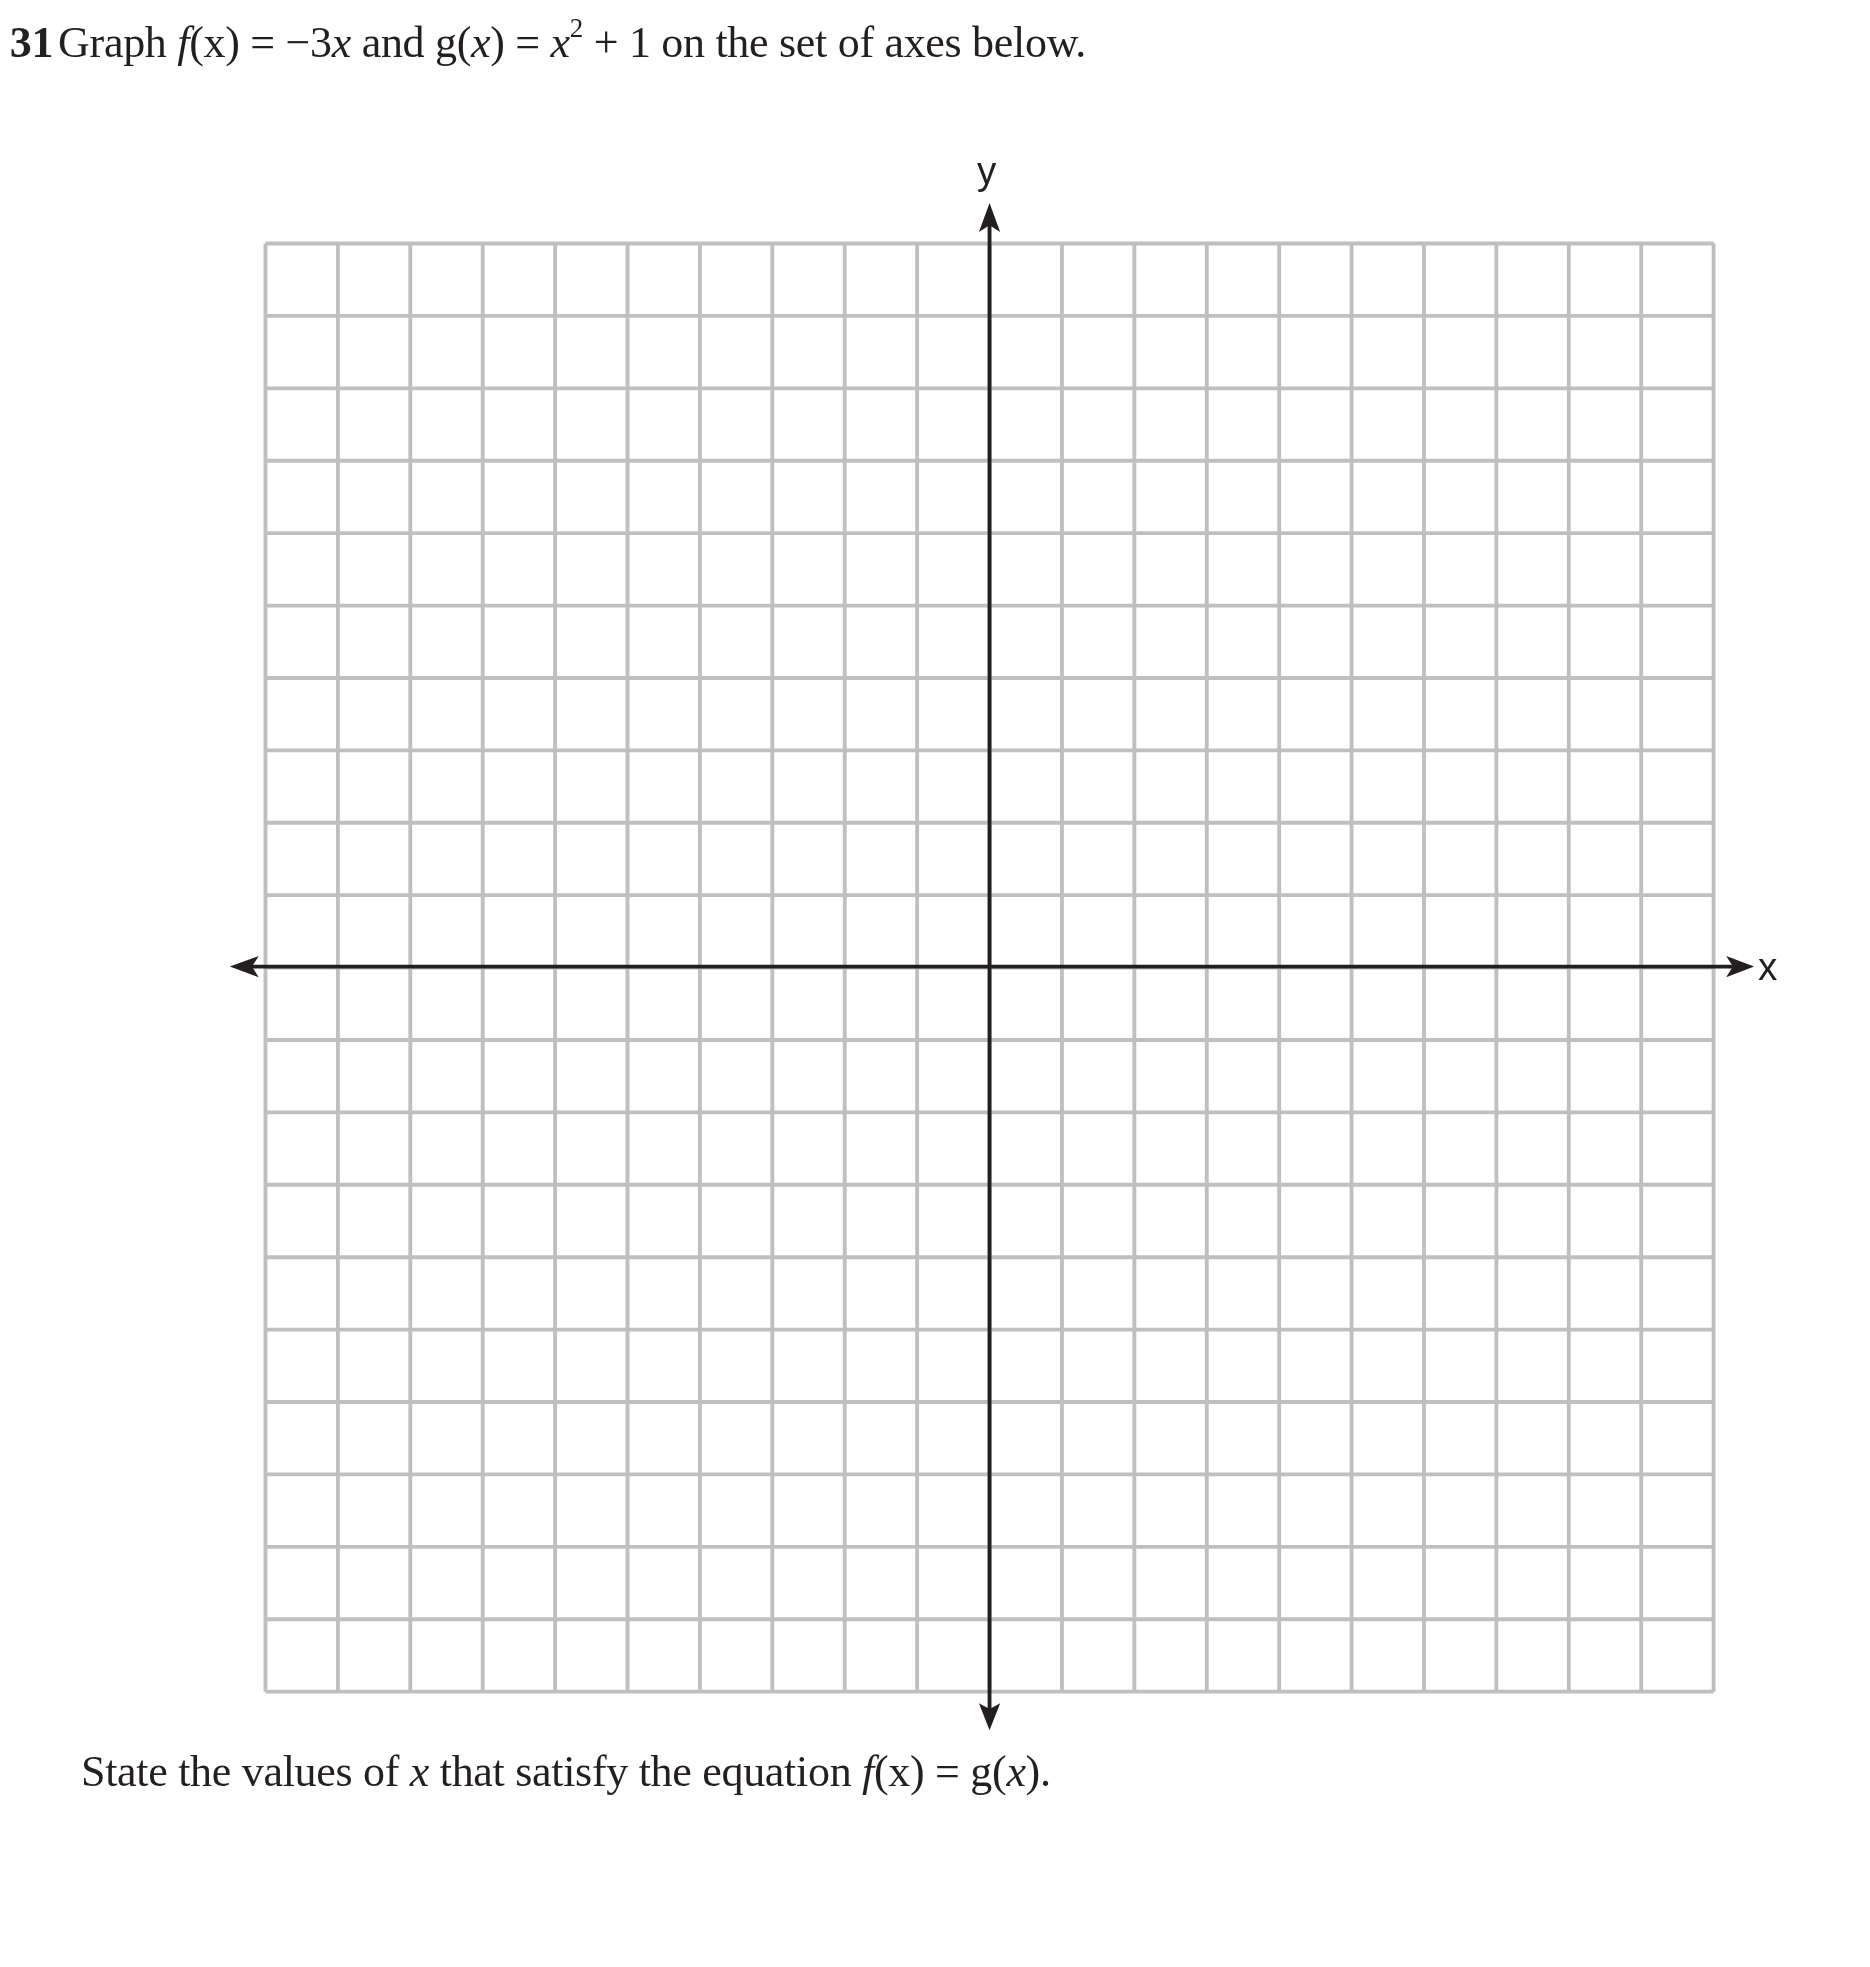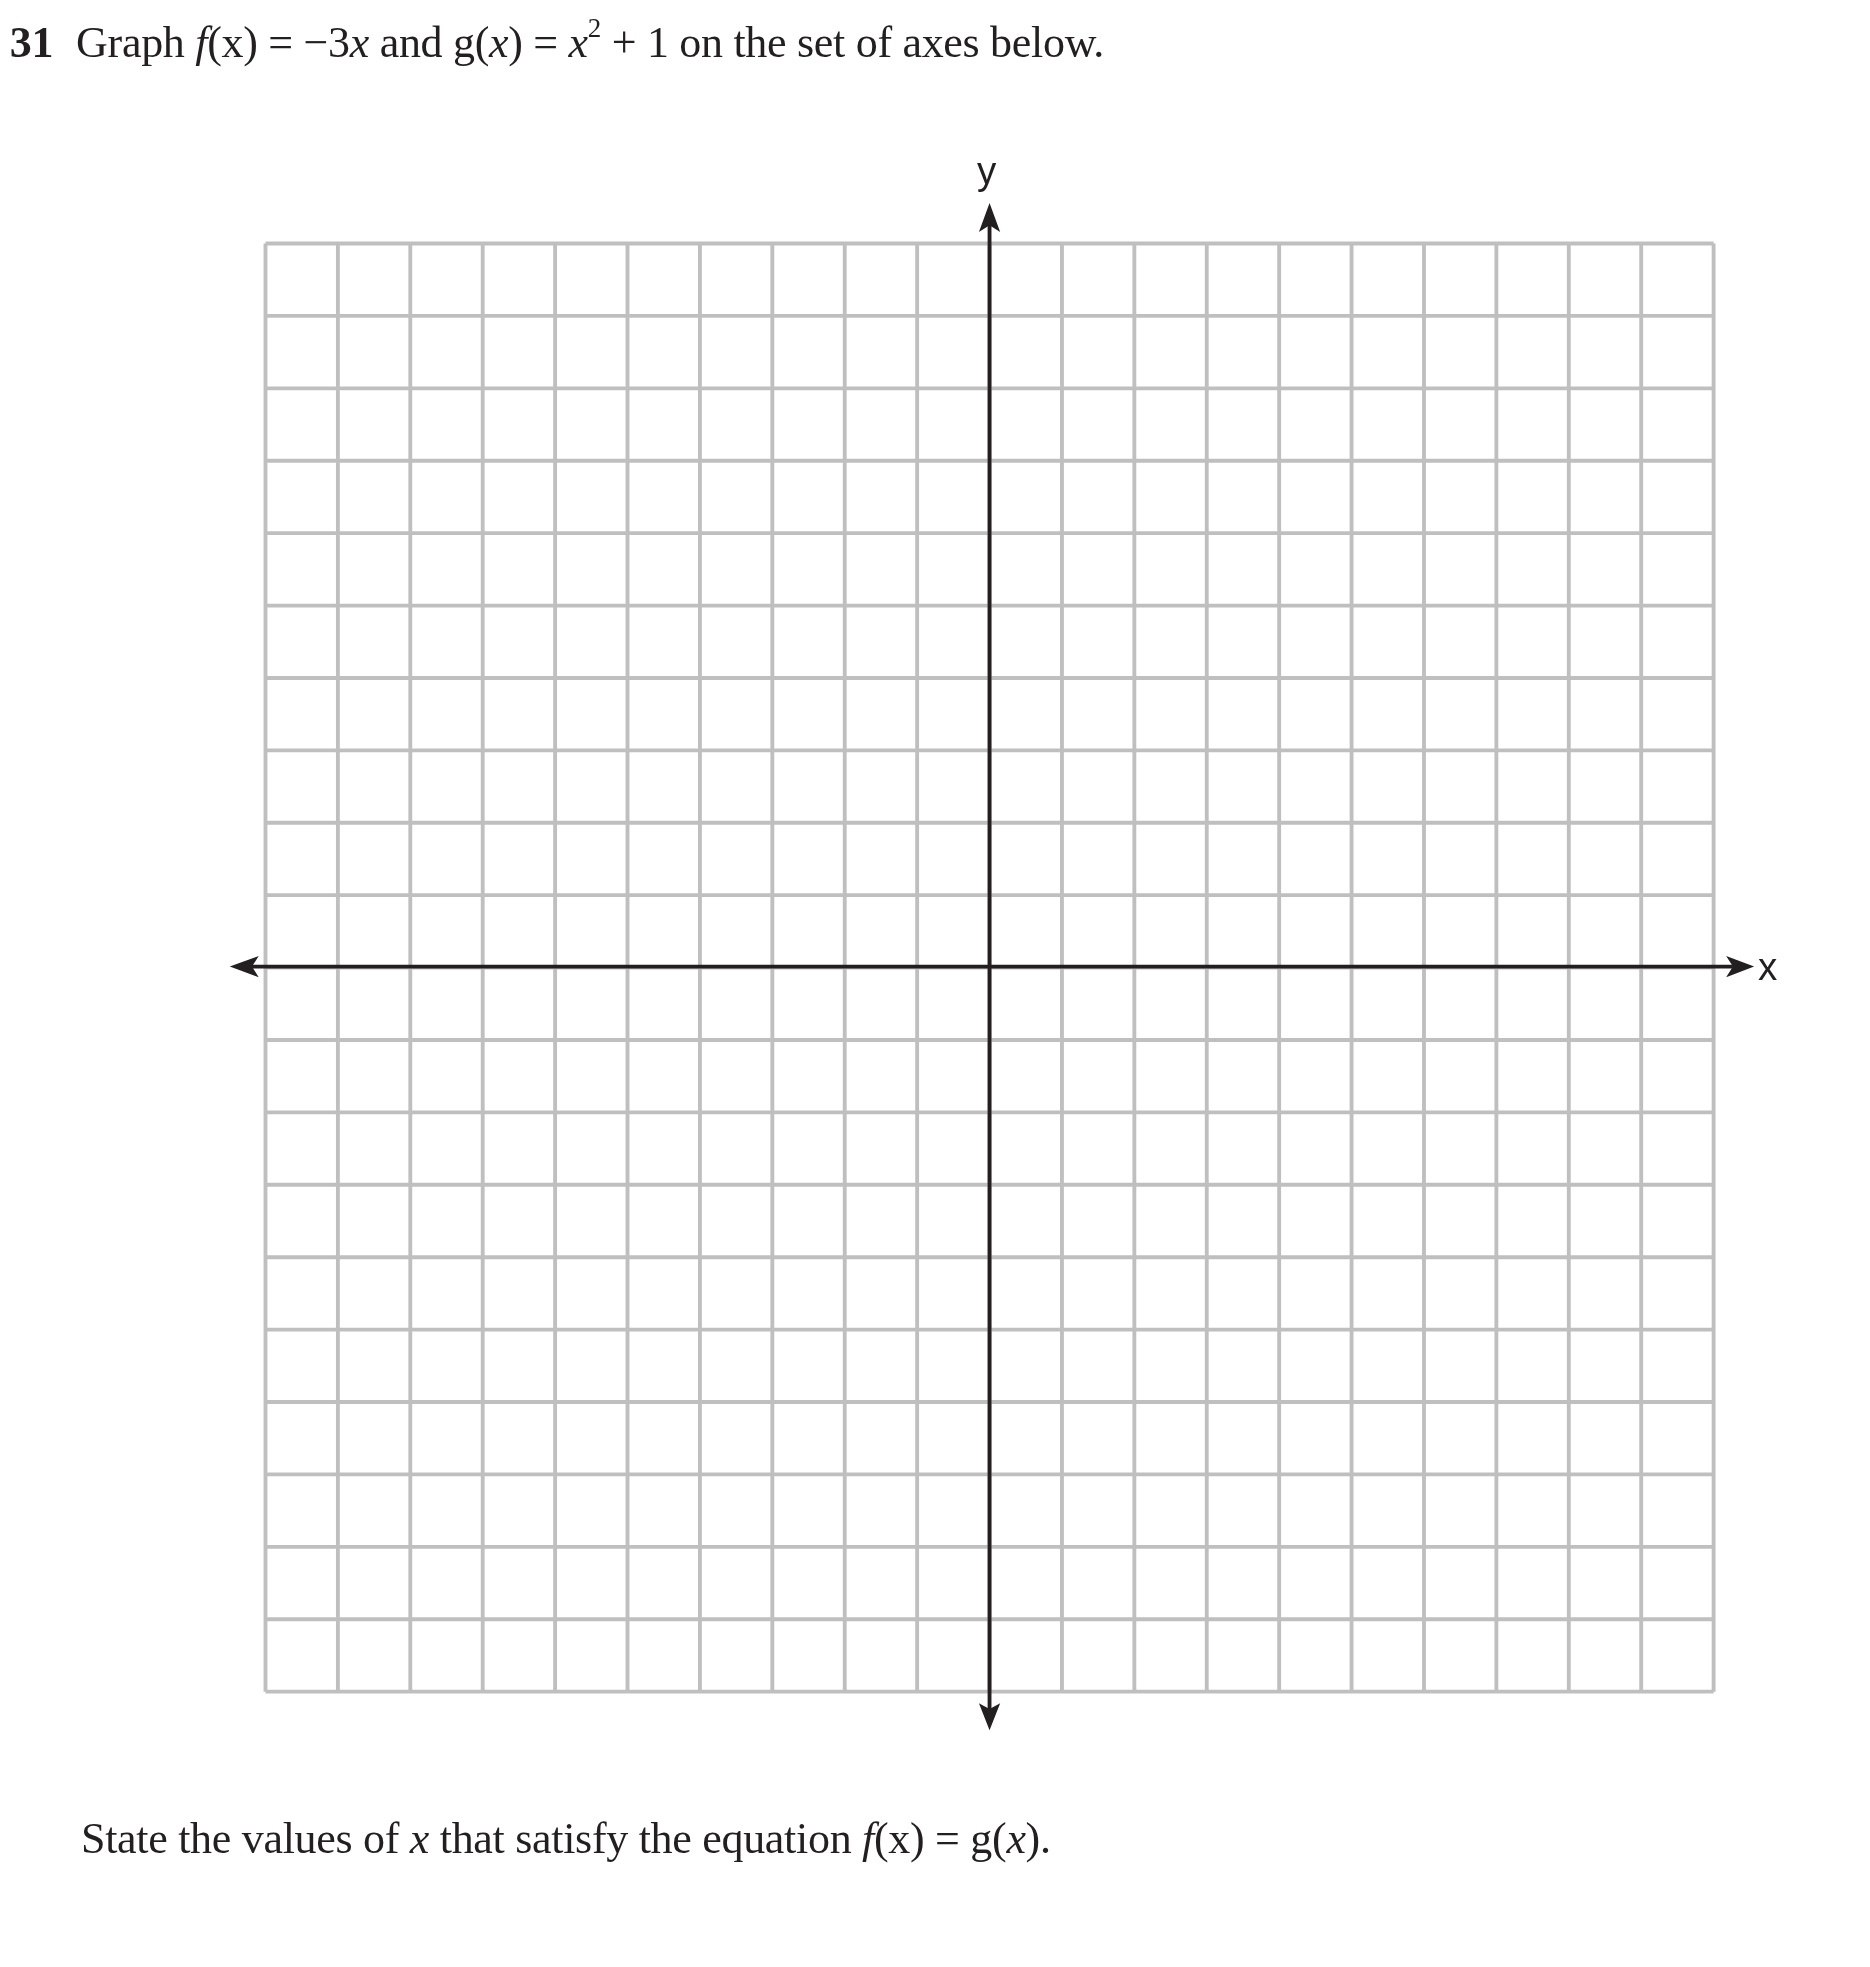--- a/index.html
+++ b/index.html
@@ -1,22 +1,22 @@
 <!DOCTYPE html>
 <html><head>
 <meta charset="utf-8">
 <style>
   html, body { margin: 0; padding: 0; background: #ffffff; }
   body { width: 1870px; height: 1968px; position: relative; overflow: hidden;
          font-family: "Liberation Serif", "DejaVu Serif", serif; color: #231f20; }
   .question { position: absolute; left: 9.7px; top: 21px; font-size: 44px; line-height: 1; white-space: nowrap; letter-spacing: -0.3px; }
-  .question .num { font-weight: bold; margin-right: 23px; }
+  .question .num { font-weight: bold; margin-right: 5px; }
   .question i, .prompt i { font-style: italic; }
   .question sup { font-size: 27px; position: relative; top: -3.9px; vertical-align: super; line-height: 0; }
-  .prompt { position: absolute; left: 81px; top: 1817px; font-size: 44px; line-height: 1; white-space: nowrap; letter-spacing: -0.3px; }
+  .prompt { position: absolute; left: 81px; top: 1750px; font-size: 44px; line-height: 1; white-space: nowrap; letter-spacing: -0.3px; }
   .graph { position: absolute; left: 0; top: 0; width: 1870px; height: 1968px; }
   .axis-label { font-family: "Liberation Sans", "DejaVu Sans", sans-serif; font-size: 40px; fill: #231f20; }
 </style>
 </head>
 <body>
 
 <div class="question">
   <span class="num">31</span><span>Graph</span>&nbsp;<i>f</i><span>(x)</span><span> = −3</span><i>x</i><span> and g(</span><i>x</i><span>) = </span><i>x</i><sup>2</sup><span> + 1 on the set of axes below.</span>
 </div>
 

